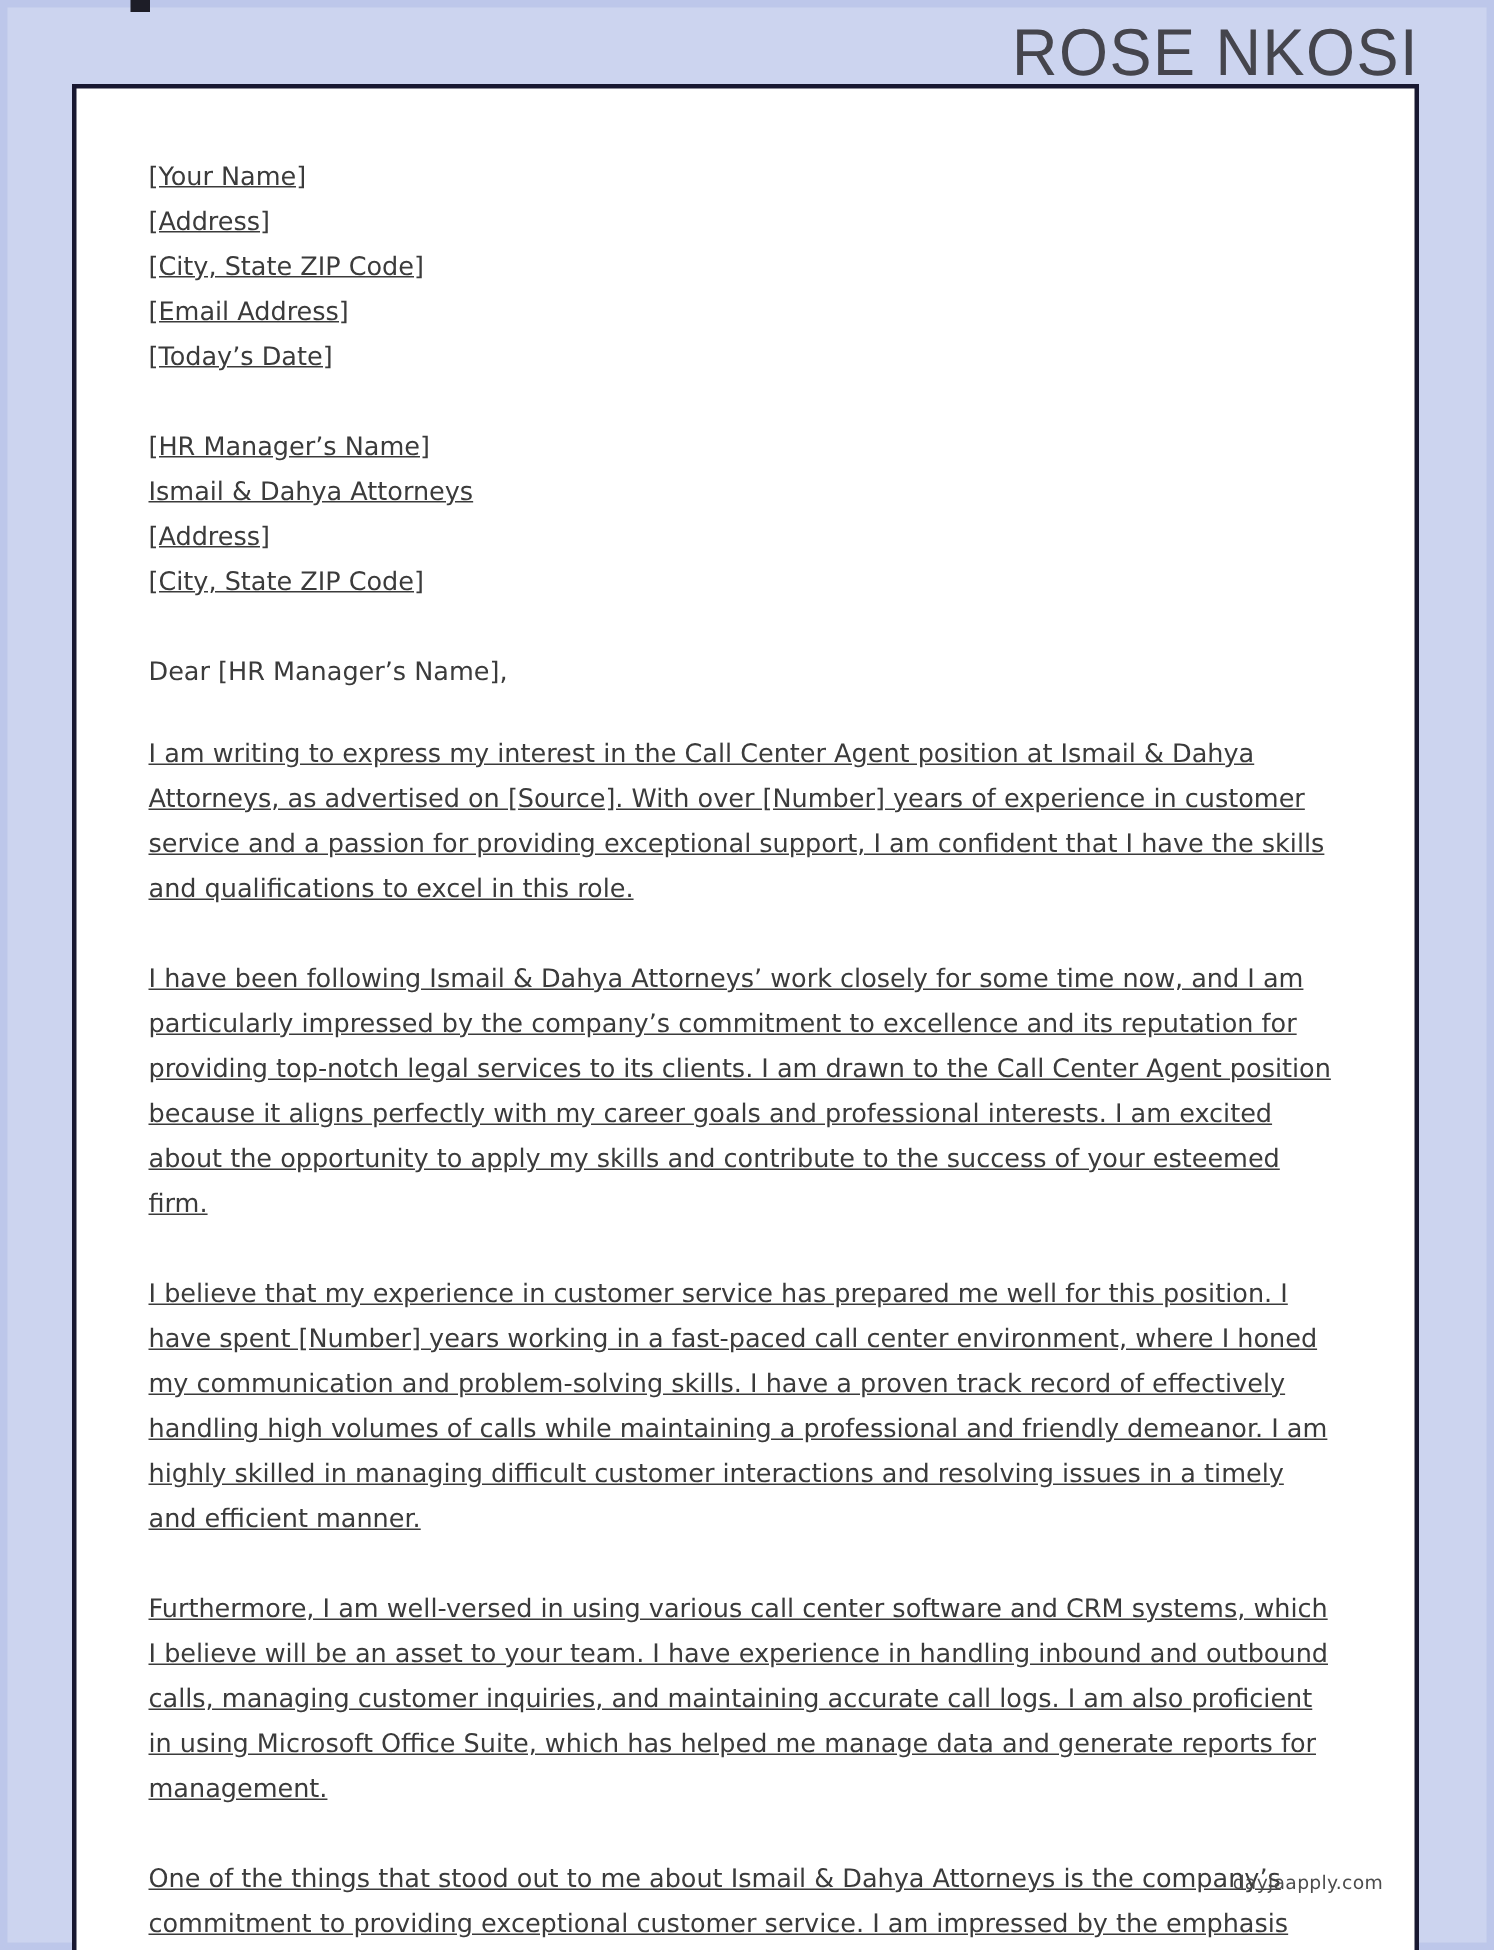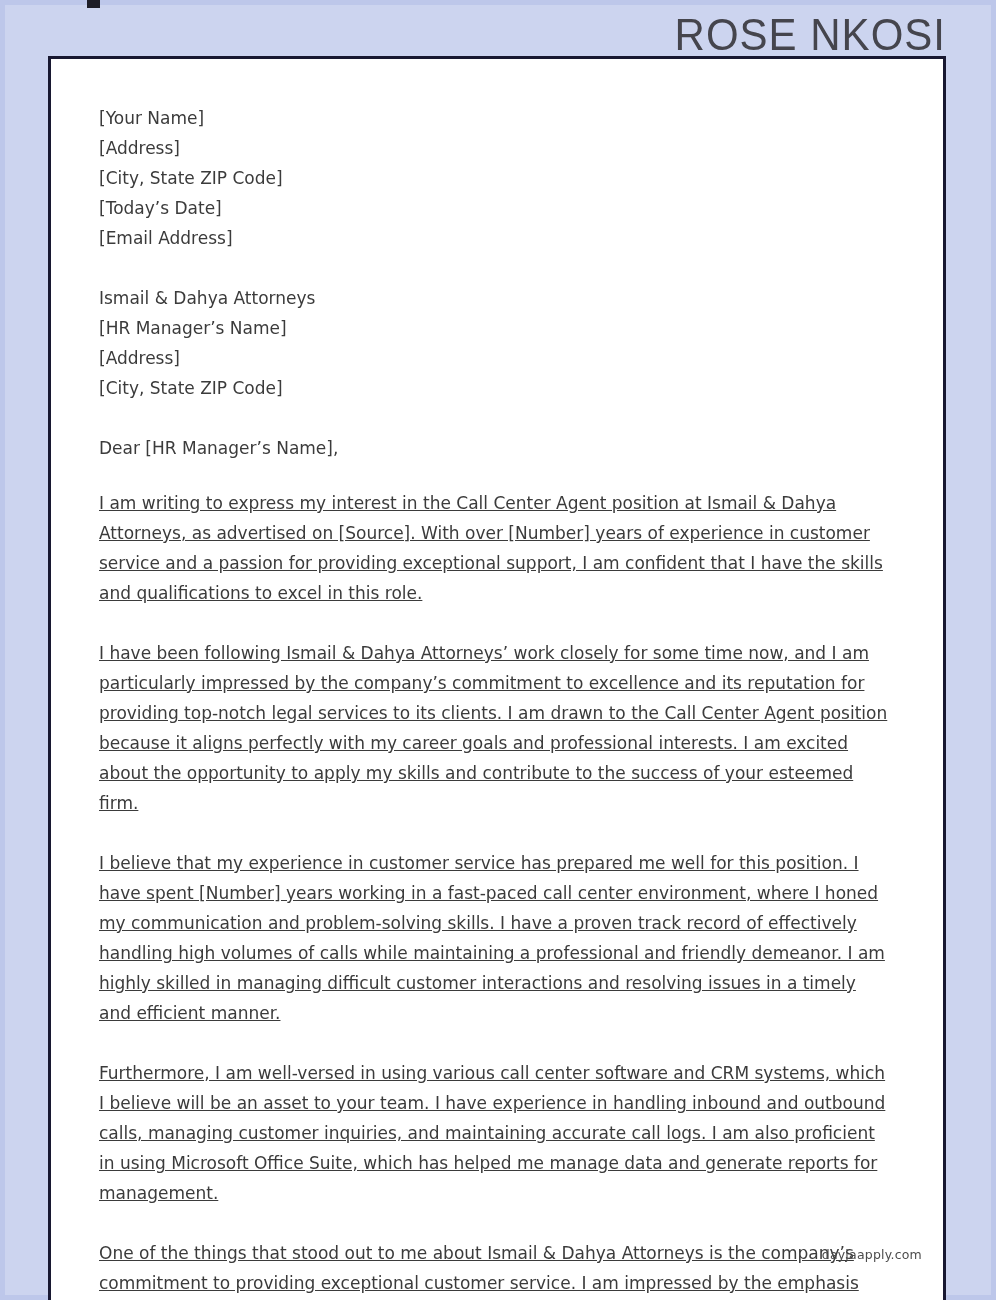--- a/index.html
+++ b/index.html
@@ -42,21 +42,21 @@
     box-sizing: border-box;
     background: #ffffff;
     border: 3px solid #181831;
   }
   .letter {
     padding: 44px 52px 0 48px;
     color: #3b3b3b;
     font-size: 17px;
     line-height: 30px;
   }
-  .block { margin: 0 0 30px 0; }
+  .block { margin: 0 0 30px 0; text-decoration: underline; }
   .line { white-space: nowrap; }
   .salutation { margin: 0 0 25px 0; }
   .para { margin: 0 0 30px 0; text-decoration: underline; }
   .watermark {
     position: absolute;
     top: 1247px; right: 74px;
     font-size: 12.5px;
     color: #4c4c4c;
     letter-spacing: 0.2px;
   }
@@ -70,27 +70,27 @@
 
 <div class="header-name">ROSE NKOSI</div>
 
 <div class="page">
   <div class="letter">
 
     <div class="block">
       <div class="line">[Your Name]</div>
       <div class="line">[Address]</div>
       <div class="line">[City, State ZIP Code]</div>
+      <div class="line">[Email Address]</div>
       <div class="line">[Today’s Date]</div>
-      <div class="line">[Email Address]</div>
     </div>
 
     <div class="block">
+      <div class="line">[HR Manager’s Name]</div>
       <div class="line">Ismail &amp; Dahya Attorneys</div>
-      <div class="line">[HR Manager’s Name]</div>
       <div class="line">[Address]</div>
       <div class="line">[City, State ZIP Code]</div>
     </div>
 
     <div class="salutation">Dear [HR Manager’s Name],</div>
 
     <p class="para">I am writing to express my interest in the Call Center Agent position at Ismail &amp; Dahya Attorneys, as advertised on [Source]. With over [Number] years of experience in customer service and a passion for providing exceptional support, I am confident that I have the skills and qualifications to excel in this role.</p>
     <p class="para">I have been following Ismail &amp; Dahya Attorneys’ work closely for some time now, and I am particularly impressed by the company’s commitment to excellence and its reputation for providing top-notch legal services to its clients. I am drawn to the Call Center Agent position because it aligns perfectly with my career goals and professional interests. I am excited about the opportunity to apply my skills and contribute to the success of your esteemed firm.</p>
     <p class="para">I believe that my experience in customer service has prepared me well for this position. I have spent [Number] years working in a fast-paced call center environment, where I honed my communication and problem-solving skills. I have a proven track record of effectively handling high volumes of calls while maintaining a professional and friendly demeanor. I am highly skilled in managing difficult customer interactions and resolving issues in a timely and efficient manner.</p>
     <p class="para">Furthermore, I am well-versed in using various call center software and CRM systems, which I believe will be an asset to your team. I have experience in handling inbound and outbound calls, managing customer inquiries, and maintaining accurate call logs. I am also proficient in using Microsoft Office Suite, which has helped me manage data and generate reports for management.</p>

